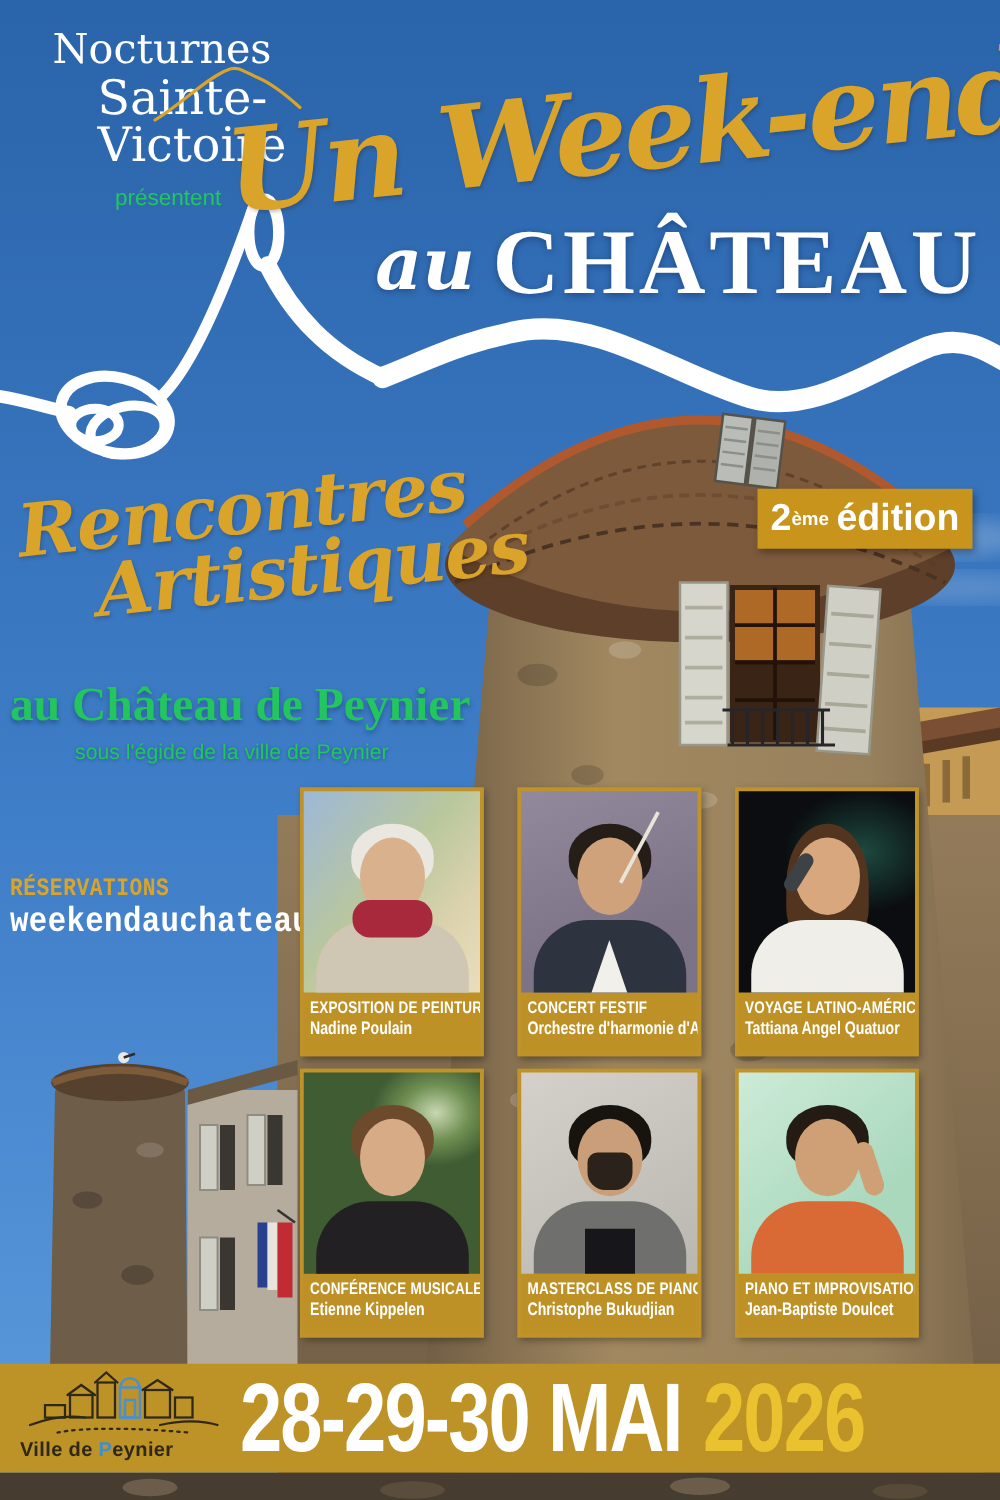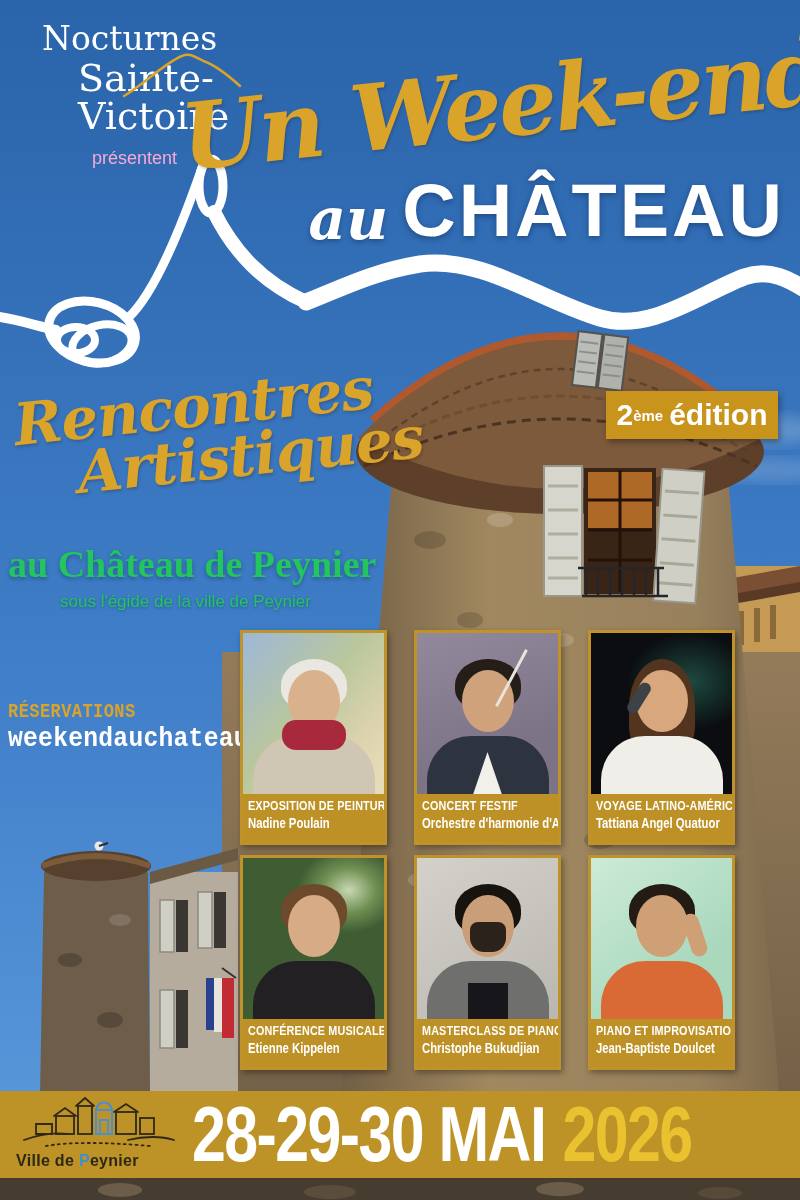--- a/index.html
+++ b/index.html
@@ -10,33 +10,33 @@
   }
   .poster svg.layer{position:absolute;left:0;top:0;}
 
   
   .organizer{position:absolute;left:30px;top:20px;width:250px;color:#fff;
     font-family:"DejaVu Serif",serif;line-height:1;}
   .org-l1{font-size:24px;margin-left:46px;}
   .org-l2{font-size:33px;margin-left:12px;margin-top:2px;}
   .org-l3{font-size:38px;margin-left:48px;margin-top:4px;}
   .org-presents{font-family:"Liberation Sans",sans-serif;font-size:18px;
-    margin-left:62px;margin-top:14px;color:#f9a8d4;}
+    margin-left:62px;margin-top:14px;color:#22c55e;}
   .mountain{position:absolute;left:92px;top:26px;}
 
   
   .script-gold{color:#d9a429;font-family:"DejaVu Serif",serif;font-style:italic;font-weight:700;
     text-shadow:1px 2px 3px rgba(50,25,0,.25);}
   .title-script{position:absolute;left:180px;top:52px;width:615px;text-align:center;
     font-size:92px;letter-spacing:-3px;transform:rotate(-6deg);white-space:nowrap;}
   .title-row{position:absolute;left:240px;top:168px;width:545px;display:flex;
-    justify-content:flex-end;align-items:flex-end;gap:14px;}
+    justify-content:flex-end;align-items:center;gap:14px;}
   .title-au{color:#fff;font-family:"DejaVu Serif",serif;font-style:italic;font-weight:700;
     font-size:58px;text-shadow:0 2px 5px rgba(0,20,60,.35);}
-  .title-main{color:#fff;font-family:Liberation Sans, sans-serif;font-weight:700;
+  .title-main{color:#fff;font-family:Liberation Serif, serif;font-weight:700;
     font-size:74px;letter-spacing:3px;text-shadow:0 2px 6px rgba(0,20,60,.4);}
 
   
   .subtitle{position:absolute;left:0;top:376px;width:420px;transform:rotate(-6deg);
     font-size:58px;letter-spacing:-1px;line-height:1.0;}
   .sub-l1{margin-left:16px;}
   .sub-l2{margin-left:74px;margin-top:-4px;}
 
   
   .badge{position:absolute;left:606px;top:391px;width:172px;height:48px;

